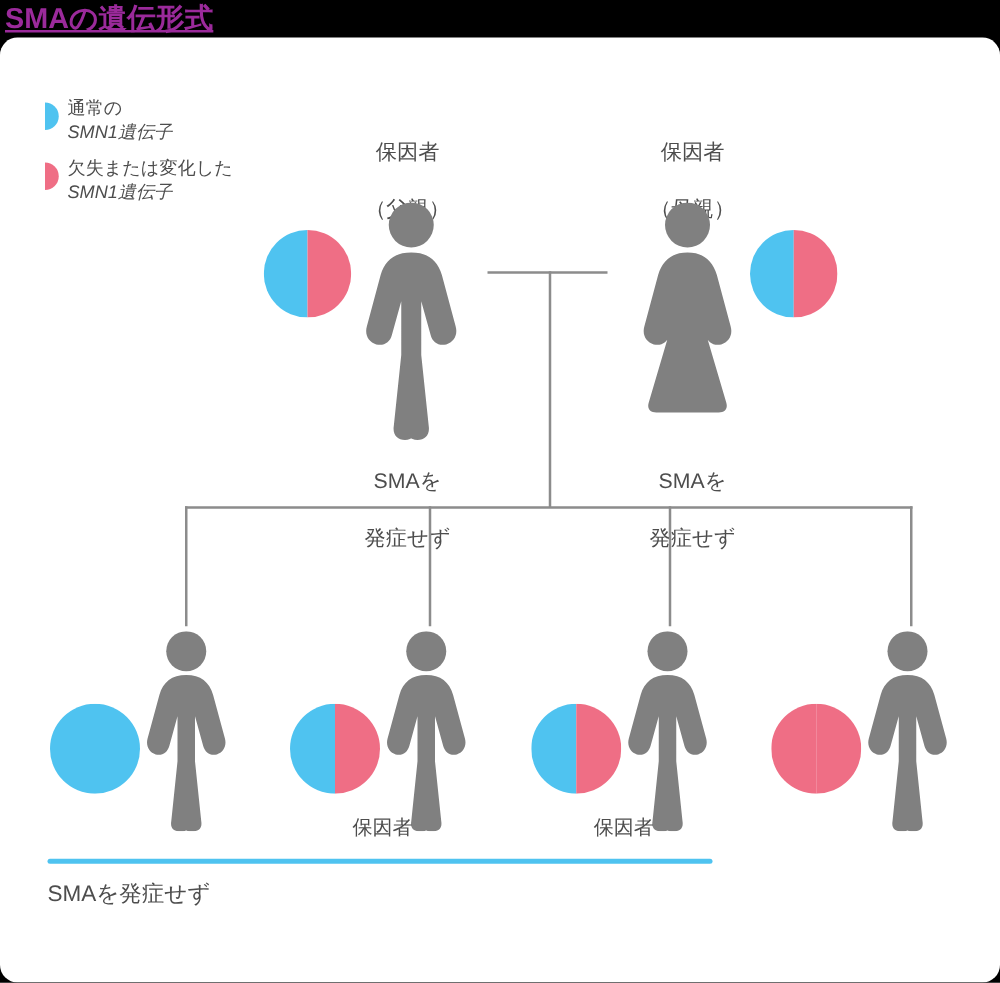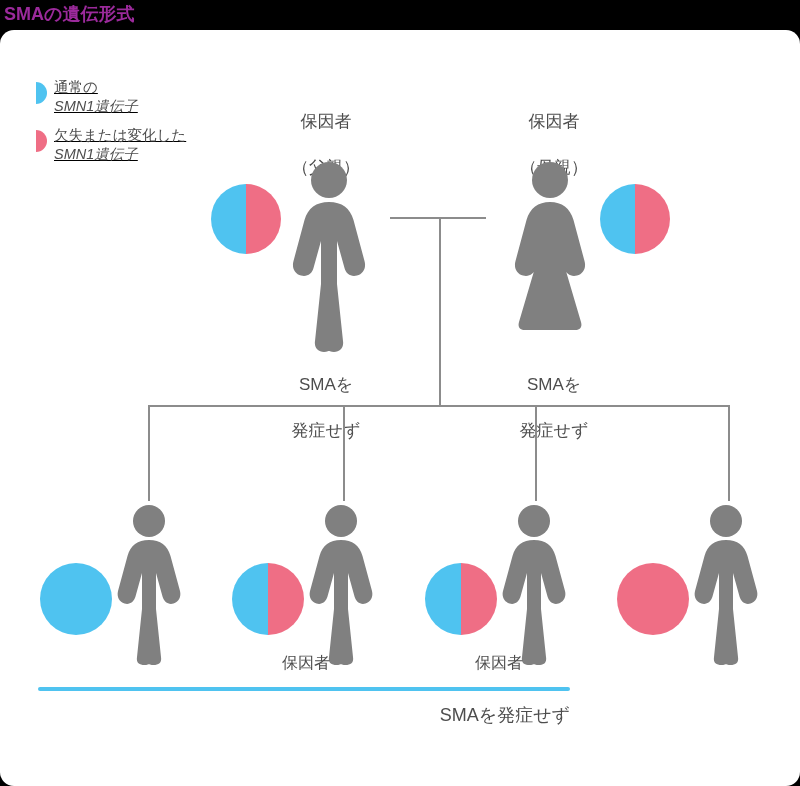--- a/index.html
+++ b/index.html
@@ -12,26 +12,27 @@
     height: 786px;
     font-family: "Liberation Sans", "DejaVu Sans", sans-serif;
     position: relative;
     overflow: hidden;
   }
 
   #page-title {
     position: absolute;
     left: 4px;
     top: 1px;
-    font-size: 18px;
+    font-size: 23px;
     font-weight: bold;
     color: #9b2a9b;
     letter-spacing: 0px;
     line-height: 26px;
     white-space: nowrap;
+    text-decoration: underline;
   }
 
   #card {
     position: absolute;
     left: 0px;
     top: 30px;
     width: 800px;
     height: 756px;
     background: #ffffff;
     border-radius: 14px;
@@ -41,21 +42,20 @@
   
   .legend {
     position: absolute;
     left: 36px;
     top: 48px;
   }
   .legend-row {
     display: flex;
     align-items: flex-start;
     margin-bottom: 10px;
-    text-decoration: underline;
   }
   .legend-swatch {
     width: 11px;
     height: 22px;
     margin-top: 4px;
     margin-right: 7px;
     flex: 0 0 auto;
     border-radius: 0 11px 11px 0;
   }
   .legend-swatch.blue { background: #4fc3f0; }
@@ -121,21 +121,21 @@
     width: 532px;
     height: 4px;
     background: #4fc3f0;
     border-radius: 2px;
   }
   #unaffected-label {
     position: absolute;
     left: 38px;
     top: 673px;
     width: 532px;
-    text-align: right;
+    text-align: left;
     font-size: 18px;
     color: #4d4d4d;
   }
 </style>
 </head>
 <body>
 
 <div id="page-title">SMAの遺伝形式</div>
 
 <div id="card">

